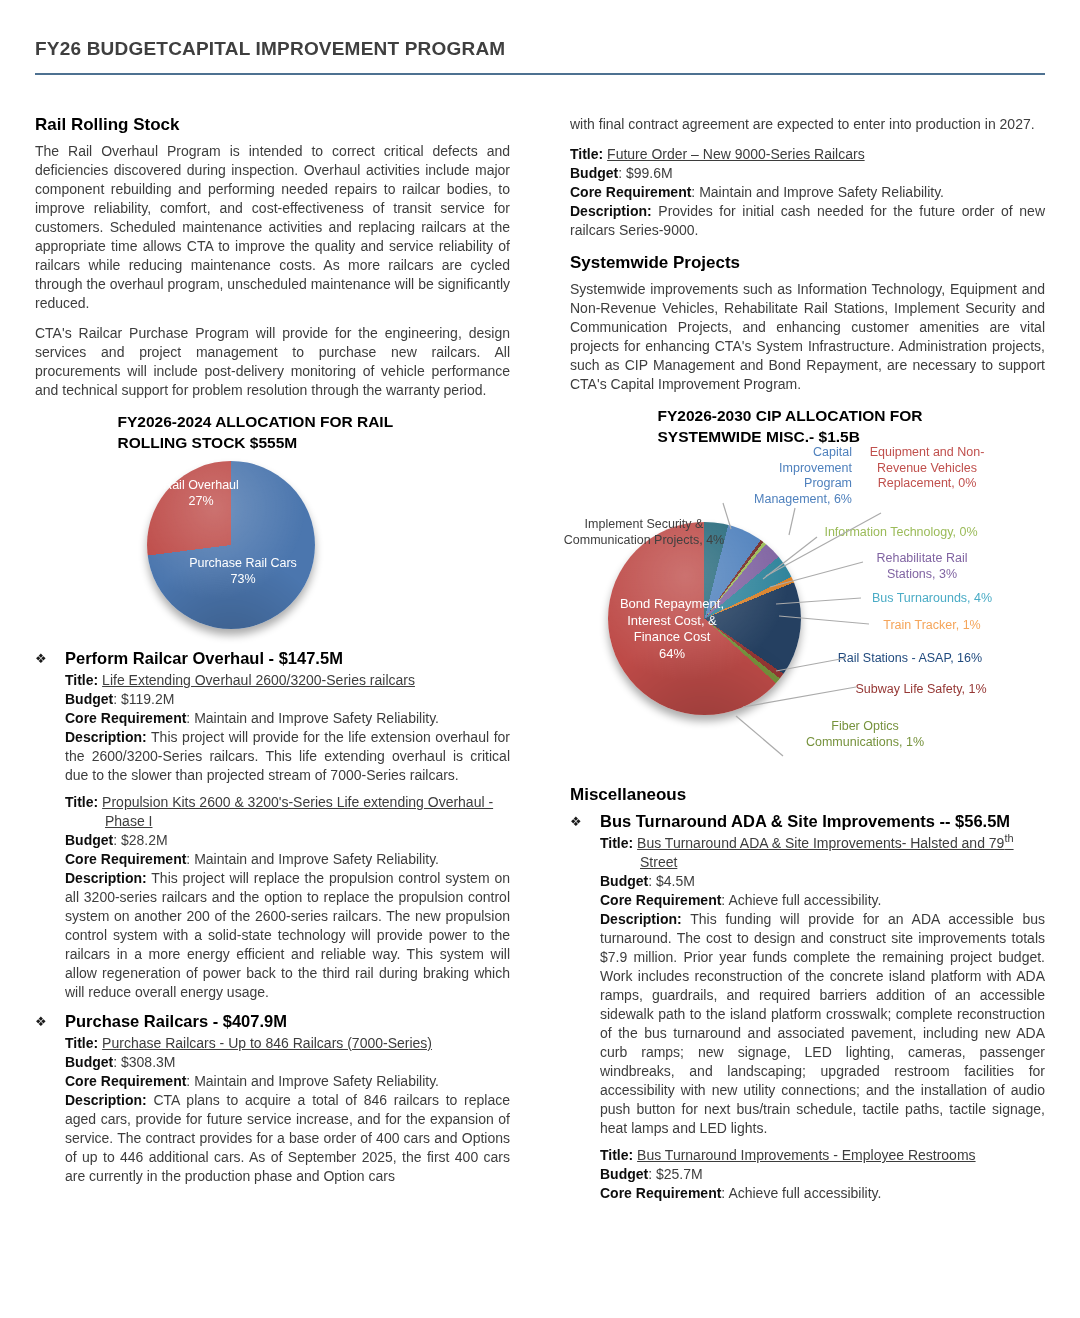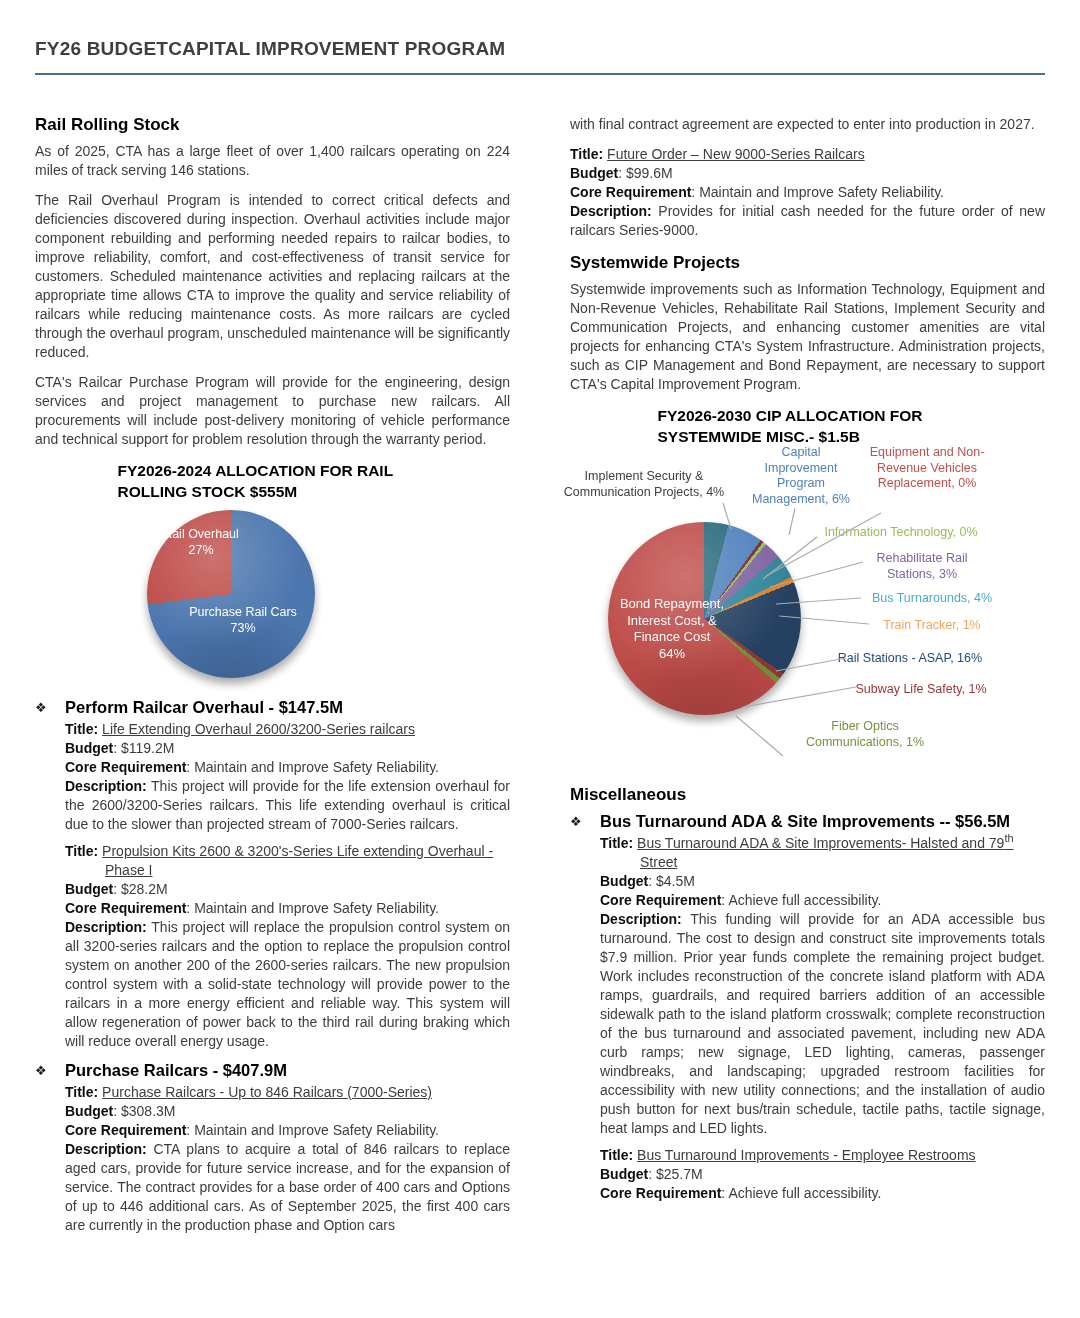--- a/index.html
+++ b/index.html
@@ -32,21 +32,21 @@
   .p1-red{left:16px;top:16px;width:76px;}
   .p1-blue{left:26px;top:94px;width:140px;}
   .pie-lab .ln{display:block;}
 
   .chart2{position:relative;width:475px;height:312px;margin:2px 0 4px 0;}
   .pie2{position:absolute;left:38px;top:67px;width:193px;height:193px;}
   .bond-lab{position:absolute;left:6px;top:74px;width:116px;color:#fff;font-size:13px;line-height:16.5px;text-align:center;z-index:2;}
   .bond-lab .ln{display:block;}
   .callout{position:absolute;font-size:12.5px;line-height:15.5px;text-align:center;}
   .c0{left:-14px;top:14px;width:176px;color:#404040;}
-  .c1{left:180px;top:-10px;width:102px;}
+  .c1{left:180px;top:-10px;width:102px;text-align:right;}
   .c2{left:297px;top:-10px;width:120px;}
   .c3{left:246px;top:70px;width:170px;}
   .c4{left:293px;top:96px;width:118px;}
   .c5{left:288px;top:136px;width:148px;}
   .c6{left:298px;top:163px;width:128px;}
   .c7{left:264px;top:196px;width:152px;}
   .c8{left:275px;top:227px;width:152px;}
   .c9{left:215px;top:264px;width:160px;text-align:center;}
   .leads{position:absolute;left:0;top:0;z-index:1;}
   .leads line{stroke:#ababab;stroke-width:1.2;}
@@ -73,21 +73,20 @@
   <div class="hdr">
     <div class="hdr-title">FY26 BUDGET</div>
     <div class="hdr-title">CAPITAL IMPROVEMENT PROGRAM</div>
   </div>
   <div class="rule"></div>
 
   <div class="cols">
 
     <div class="col">
       <div class="sect">Rail Rolling Stock</div>
-      <p class="body">As of 2025, CTA has a large fleet of over 1,400 railcars operating on 224 miles of track serving 146 stations.</p>
       <p class="body">The Rail Overhaul Program is intended to correct critical defects and deficiencies discovered during inspection. Overhaul activities include major component rebuilding and performing needed repairs to railcar bodies, to improve reliability, comfort, and cost-effectiveness of transit service for customers. Scheduled maintenance activities and replacing railcars at the appropriate time allows CTA to improve the quality and service reliability of railcars while reducing maintenance costs. As more railcars are cycled through the overhaul program, unscheduled maintenance will be significantly reduced.</p>
       <p class="body">CTA's Railcar Purchase Program will provide for the engineering, design services and project management to purchase new railcars. All procurements will include post-delivery monitoring of vehicle performance and technical support for problem resolution through the warranty period.</p>
 
       <div class="ctitle w1">FY2026-2024 ALLOCATION FOR RAIL ROLLING STOCK $555M</div>
 
       <div class="pie pie1" style="background: conic-gradient(rgb(75, 118, 174) 0deg, rgb(75, 118, 174) 262.8deg, rgb(190, 75, 72) 262.8deg, rgb(190, 75, 72) 360deg);">
         <div class="pie-lab p1-red">
           <span class="ln">Rail Overhaul</span>
           <span class="ln">27%</span>
         </div>
@@ -154,21 +153,21 @@
           <line x1="166" y1="261" x2="213" y2="301"></line>
         </svg>
 
         <div class="pie pie2" style="background: conic-gradient(rgb(39, 106, 124) 0deg, rgb(39, 106, 124) 14.24deg, rgb(79, 129, 189) 14.24deg, rgb(79, 129, 189) 35.61deg, rgb(119, 44, 42) 35.61deg, rgb(119, 44, 42) 37.57deg, rgb(155, 187, 89) 37.57deg, rgb(155, 187, 89) 39.53deg, rgb(128, 100, 162) 39.53deg, rgb(128, 100, 162) 50.21deg, rgb(49, 133, 156) 50.21deg, rgb(49, 133, 156) 64.45deg, rgb(217, 130, 43) 64.45deg, rgb(217, 130, 43) 68.01deg, rgb(37, 64, 97) 68.01deg, rgb(37, 64, 97) 124.99deg, rgb(149, 55, 52) 124.99deg, rgb(149, 55, 52) 128.55deg, rgb(118, 146, 60) 128.55deg, rgb(118, 146, 60) 132.11deg, rgb(190, 75, 72) 132.11deg, rgb(190, 75, 72) 360deg);">
           <div class="bond-lab">
             <span class="ln">Bond Repayment, Interest Cost, &amp; Finance Cost</span>
             <span class="ln">64%</span>
           </div>
         </div>
 
-        <div class="callout c0" style="color: rgb(64, 64, 64);">Implement Security &amp; Communication Projects, 4%</div>
+        <div class="callout c0" style="color: rgb(64, 64, 64); margin-top: 48px;">Implement Security &amp; Communication Projects, 4%</div>
         <div class="callout c1" style="color: rgb(79, 129, 189);">Capital Improvement Program Management, 6%</div>
         <div class="callout c2" style="color: rgb(192, 80, 77);">Equipment and Non-Revenue Vehicles Replacement, 0%</div>
         <div class="callout c3" style="color: rgb(155, 187, 89);">Information Technology, 0%</div>
         <div class="callout c4" style="color: rgb(128, 100, 162);">Rehabilitate Rail Stations, 3%</div>
         <div class="callout c5" style="color: rgb(75, 172, 198);">Bus Turnarounds, 4%</div>
         <div class="callout c6" style="color: rgb(245, 165, 90);">Train Tracker, 1%</div>
         <div class="callout c7" style="color: rgb(31, 73, 125);">Rail Stations - ASAP, 16%</div>
         <div class="callout c8" style="color: rgb(149, 55, 52);">Subway Life Safety, 1%</div>
         <div class="callout c9" style="color: rgb(118, 146, 60);">Fiber Optics Communications, 1%</div>
       </div>

